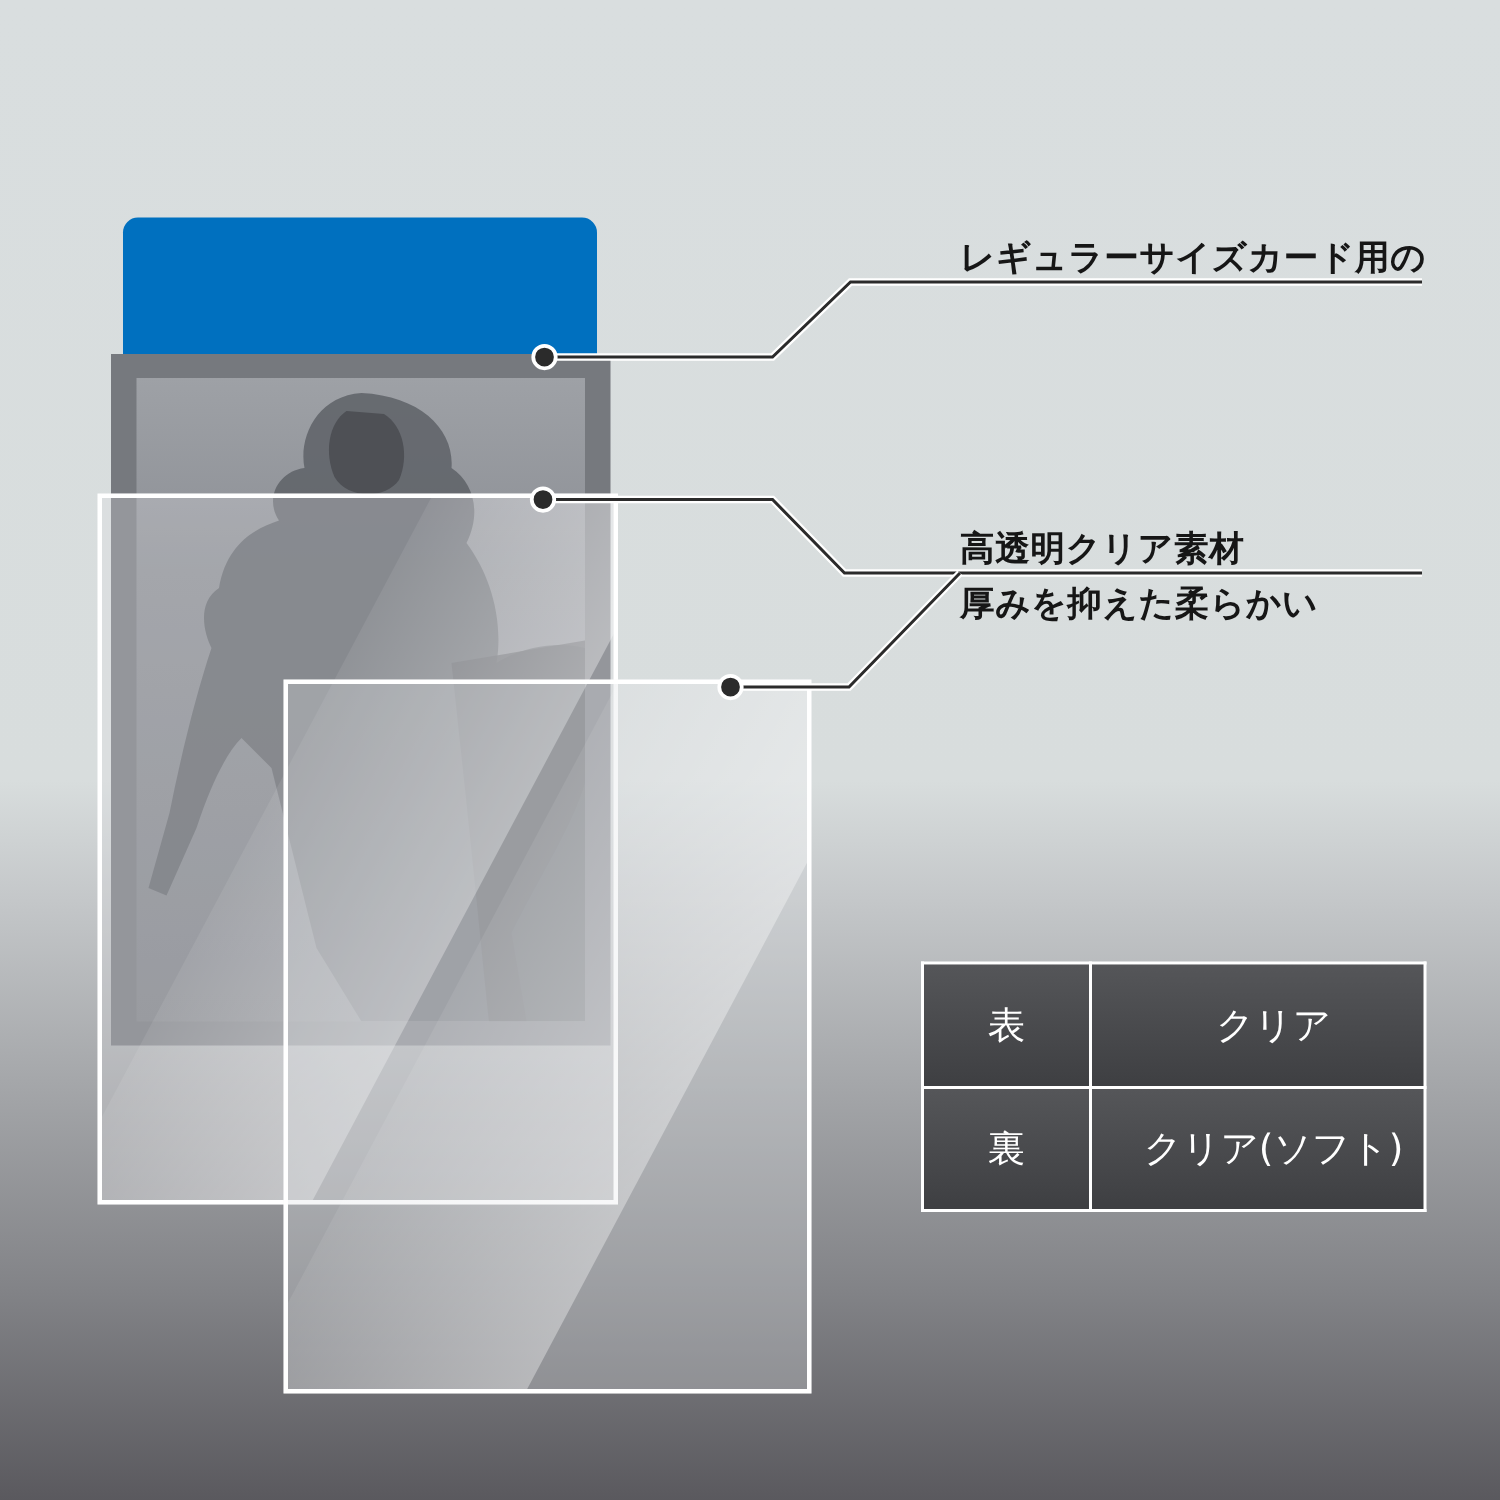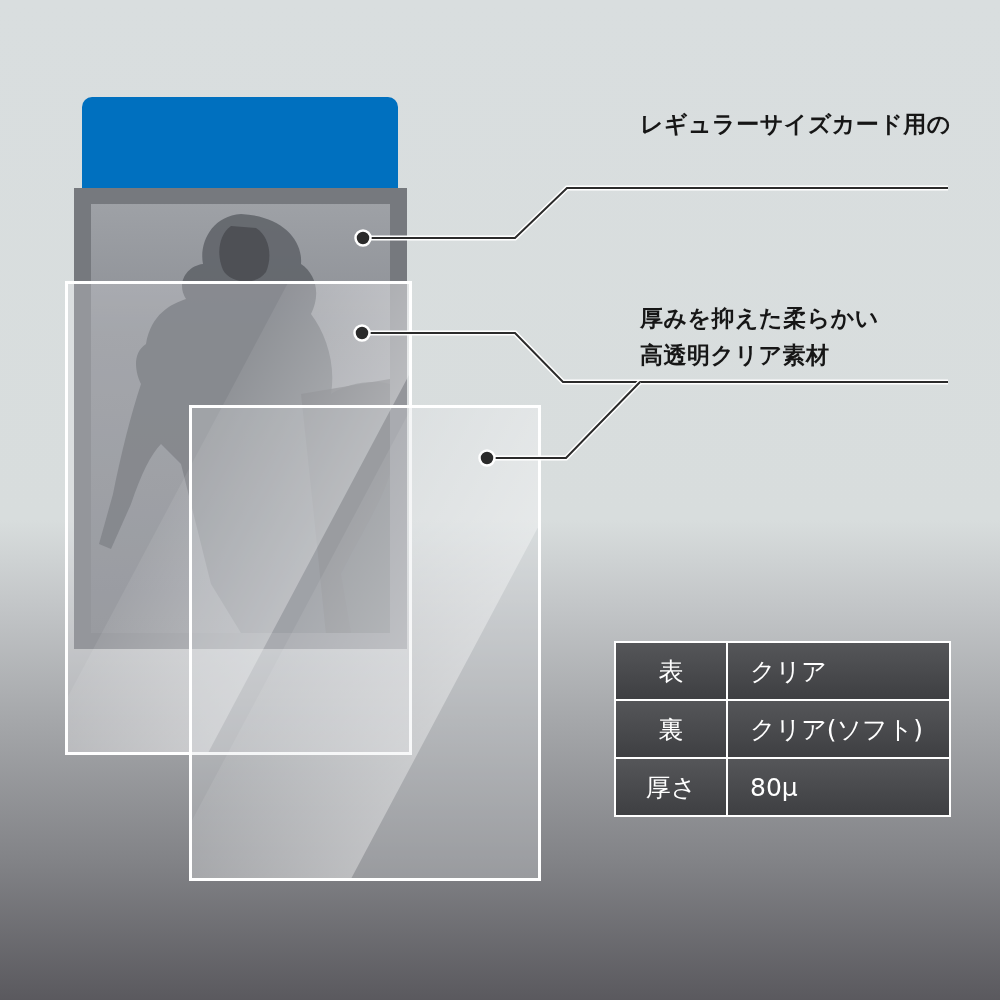--- a/index.html
+++ b/index.html
@@ -1,38 +1,38 @@
 <!DOCTYPE html>
 <html><head>
 <meta charset="utf-8">
 <style>
   html, body { margin:0; padding:0; }
   body { width:1000px; height:1000px; overflow:hidden; position:relative;
     font-family: "DejaVu Sans", "Liberation Sans", sans-serif;
     background: linear-gradient(to bottom, #d9dedf 0%, #d8dddd 52%, #c4c7c9 60%, #a5a7aa 72%, #828387 86%, #5a595e 100%); }
-  .abs { position:absolute; }
+  .abs { position:absolute;margin-top:48px; }
   .blue-tab { left:82px; top:97px; width:316px; height:110px; background:#0070bf; border-radius:10px 10px 0 0; }
   .sleeve-outer { left:74px; top:188px; width:333px; height:461px; background:#76797e; }
   .card-art { left:91px; top:204px; width:299px; height:429px;
     background: linear-gradient(to bottom, #9ea1a6 0%, #8c8f95 30%, #7d8086 100%); overflow:hidden; }
   .silhouette { position:absolute; left:0; top:0; width:100%; height:100%; }
   .clear-front { left:65px; top:281px; width:347px; height:474px; border:3px solid #ffffff; box-sizing:border-box;
     background: rgba(225,228,230,0.28); overflow:hidden; }
   .clear-back { left:189px; top:405px; width:352px; height:476px; border:3px solid #ffffff; box-sizing:border-box;
     background: rgba(220,223,226,0.30); overflow:hidden; }
   .shine { position:absolute; top:-20px; height:800px; width:170px; transform: skewX(-28deg); transform-origin: top left;
     background: linear-gradient(to right, rgba(255,255,255,0.08), rgba(255,255,255,0.35)); }
   .callout-text { color:#161616; font-size:23px; font-weight:bold; line-height:37px; letter-spacing:0.5px; }
   .c1 { left:640px; top:106px; }
   .c2 { left:640px; top:300px; }
   svg.lines { position:absolute; left:0; top:0; width:1000px; height:1000px; pointer-events:none; }
   table.spec { position:absolute; left:614px; top:641px; width:337px; height:167px; border-collapse:collapse;
     border:2px solid #ffffff; }
   table.spec td { border:2px solid #ffffff; color:#ffffff; font-size:25px; height:54px;
-    background: linear-gradient(to bottom, #555659, #3e3f42); }
+    background: linear-gradient(to bottom, #555659, #3e3f42); text-align: center; }
   table.spec td.k { width:108px; text-align:center; }
   table.spec td.v { padding-left:22px; }
 </style>
 </head>
 <body>
 
 <div class="abs blue-tab"></div>
 
 <div class="abs sleeve-outer"></div>
 <div class="abs card-art">
@@ -63,32 +63,28 @@
     <circle cx="363" cy="238" r="7.5"></circle>
     <circle cx="362" cy="333" r="7.5"></circle>
     <circle cx="487" cy="458" r="7.5"></circle>
   </g>
 </svg>
 
 <div class="abs callout-text c1">
   <div>レギュラーサイズカード用の</div>
 </div>
 <div class="abs callout-text c2">
+  <div>高透明クリア素材</div>
   <div>厚みを抑えた柔らかい</div>
-  <div>高透明クリア素材</div>
 </div>
 
 <table class="spec">
   <tbody>
       <tr>
     <td class="k">表</td>
     <td class="v">クリア</td>
   </tr>
   <tr>
     <td class="k">裏</td>
     <td class="v">クリア(ソフト)</td>
   </tr>
-  <tr>
-    <td class="k">厚さ</td>
-    <td class="v">80μ</td>
-  </tr>
 </tbody>
   </table>
 
 </body></html>

